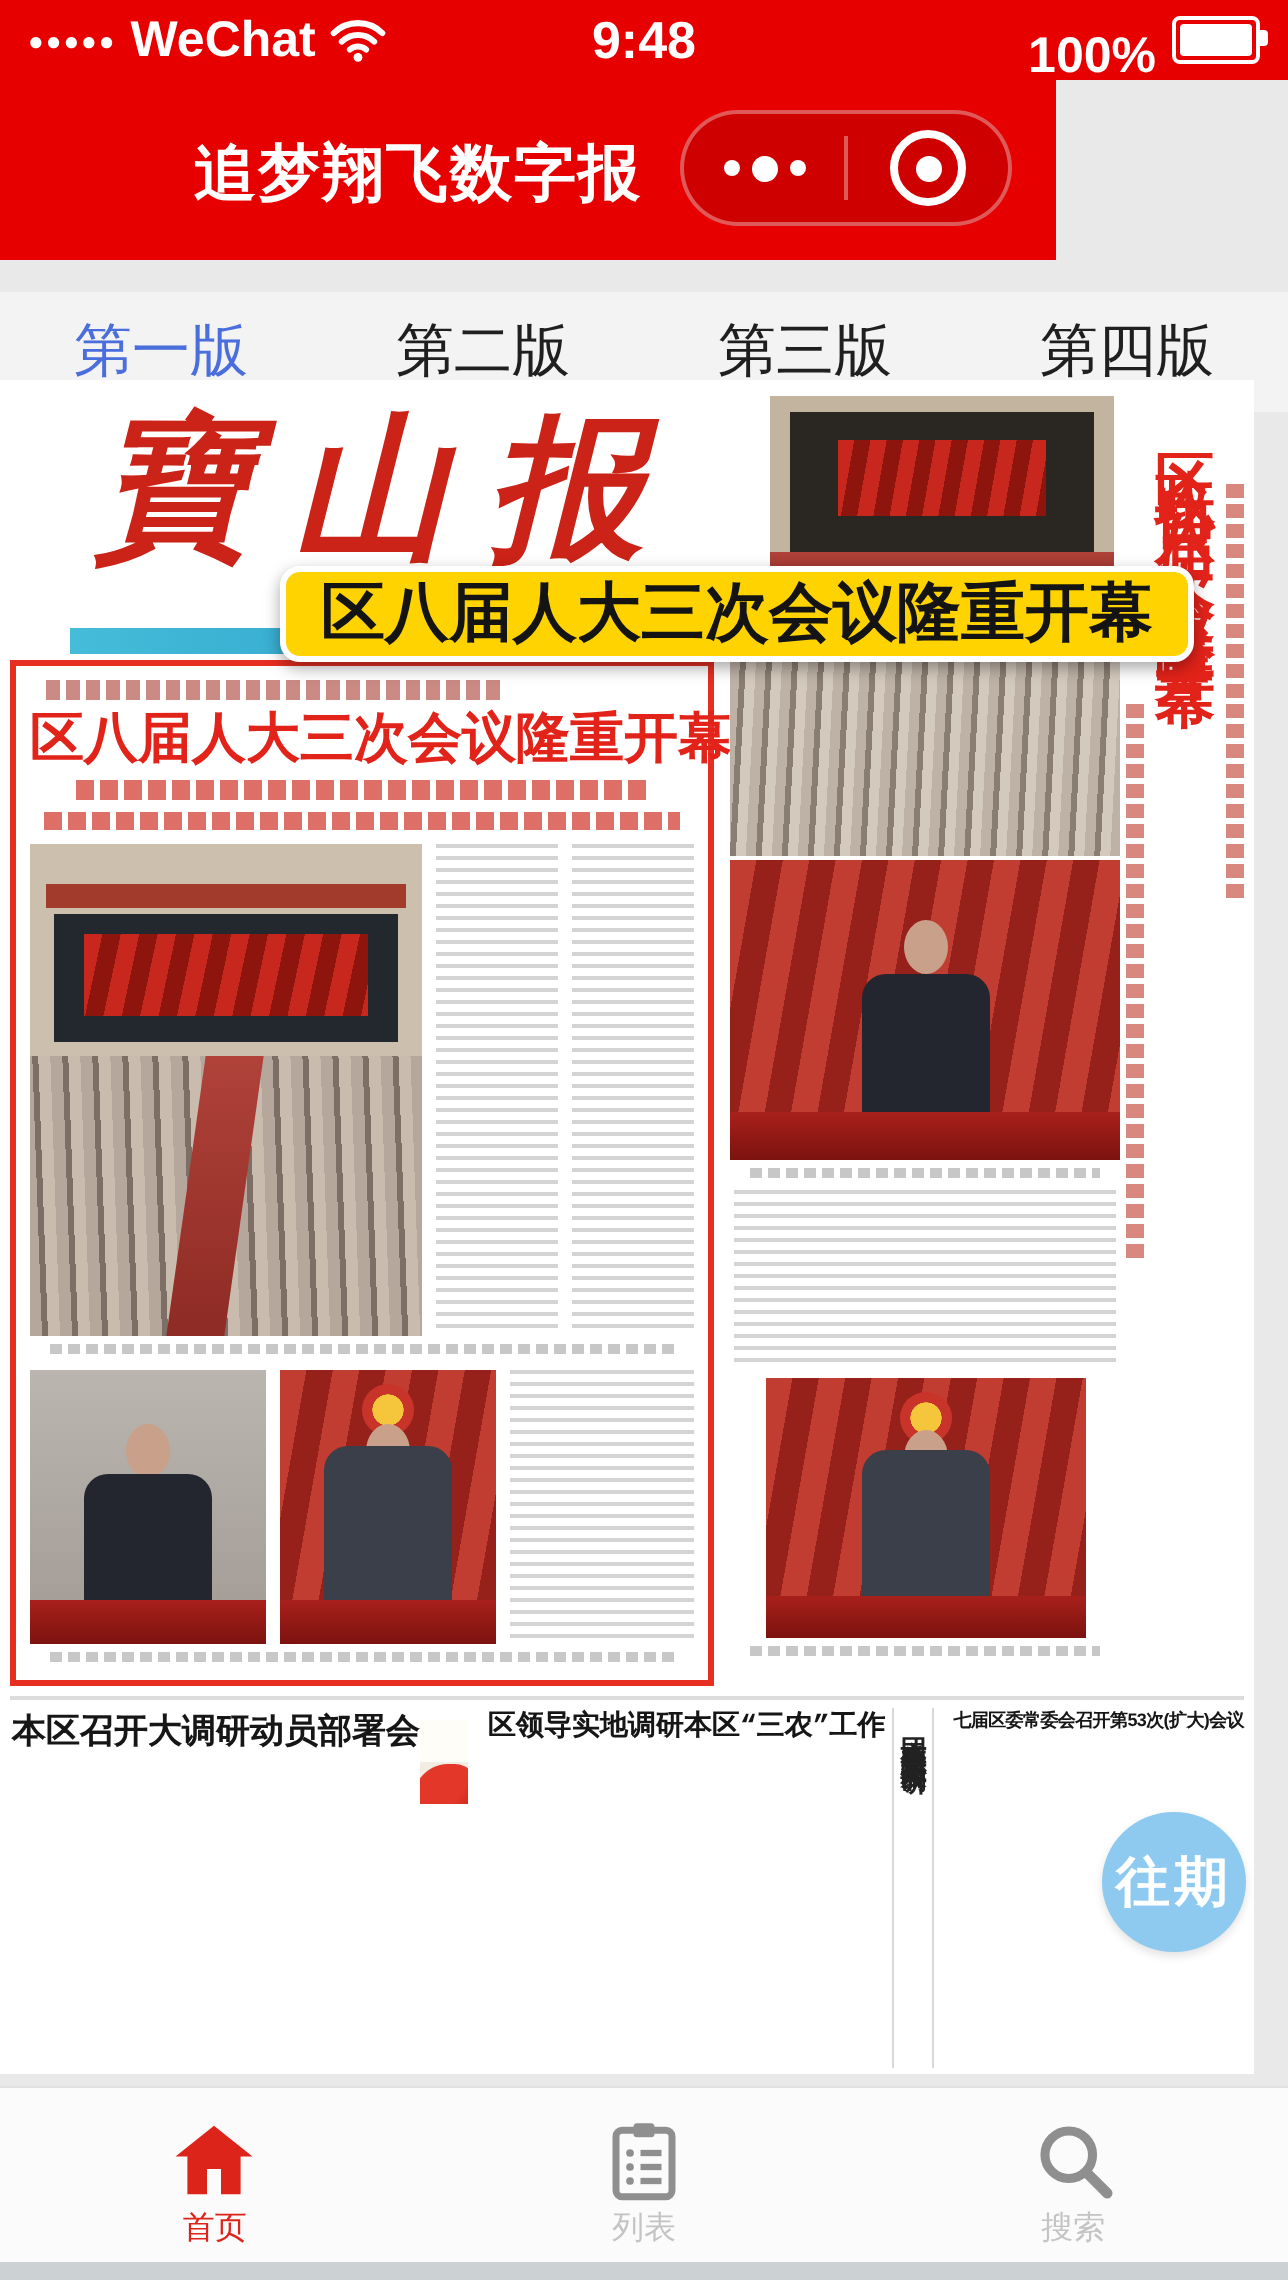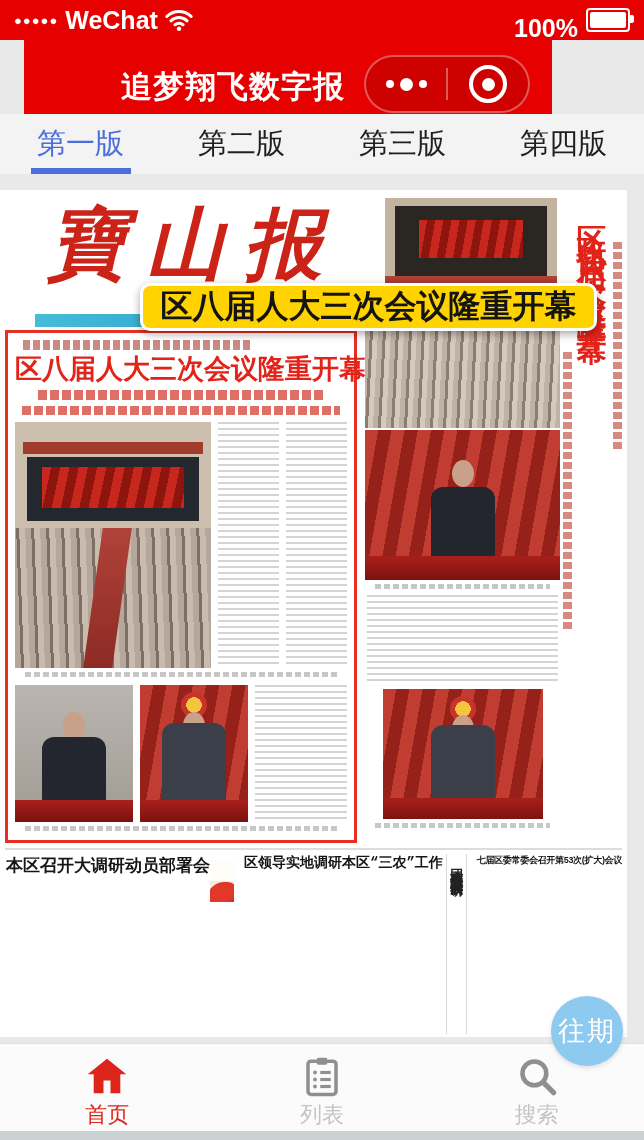--- a/index.html
+++ b/index.html
@@ -14,34 +14,34 @@
   .sb-carrier{font-size:25px;font-weight:600;}
   .sb-wifi{width:28px;height:22px;display:block;}
   .sb-time{position:absolute;left:0;right:0;text-align:center;font-size:26px;font-weight:bold;}
   .sb-right{display:flex;align-items:center;gap:8px;position:relative;z-index:2;}
   .sb-batt-pct{font-size:25px;font-weight:600;margin-top:17px;}
   .battery{position:relative;width:40px;height:20px;border:2px solid #fff;border-radius:4px;}
   .battery .fill{position:absolute;inset:2px;background:#fff;border-radius:2px;}
   .battery .nub{position:absolute;right:-6px;top:5px;width:4px;height:8px;background:#fff;border-radius:0 2px 2px 0;}
 
   
-  .nav-header{position:absolute;top:40px;left:0;width:528px;height:90px;background:#e60000;margin-left:24px;}
+  .nav-header{position:absolute;top:40px;left:0;width:528px;height:90px;background:#e60000;}
   .nav-title{position:absolute;left:0;right:110px;top:26px;text-align:center;color:#fff;font-size:31px;font-weight:600;letter-spacing:1px;}
   .capsule{position:absolute;right:22px;top:15px;width:166px;height:58px;border-radius:30px;
            border:2px solid rgba(255,255,255,.35);background:rgba(0,0,0,.10);display:flex;align-items:center;box-sizing:border-box;}
   .capsule-more{flex:1;display:flex;align-items:center;justify-content:center;gap:6px;cursor:pointer;}
   .capsule-more .d{width:8px;height:8px;border-radius:50%;background:#fff;}
   .capsule-more .d.mid{width:13px;height:13px;}
   .capsule-div{width:2px;height:32px;background:rgba(255,255,255,.35);}
   .capsule-target{flex:1;display:flex;align-items:center;justify-content:center;cursor:pointer;}
   .target-ring{width:30px;height:30px;border:4px solid #fff;border-radius:50%;display:flex;align-items:center;justify-content:center;}
   .target-dot{width:13px;height:13px;border-radius:50%;background:#fff;}
 
   
-  .page-tabs{position:absolute;top:114px;left:0;width:644px;height:60px;background:#f3f3f3;display:flex;}
+  .page-tabs{position:absolute;top:146px;left:0;width:644px;height:60px;background:#f3f3f3;display:flex;}
   .page-tab{flex:1;position:relative;display:flex;align-items:center;justify-content:center;
             font-size:29px;color:#1f1f1f;cursor:pointer;}
   .page-tab.active{color:#4a6edb;}
   .tab-underline{position:absolute;bottom:0;left:50%;transform:translateX(-50%);width:100px;height:6px;background:#4a6edb;}
 
   
   .newspaper{position:absolute;top:190px;left:0;width:627px;height:847px;background:#fff;cursor:pointer;}
   .masthead{position:absolute;left:48px;top:6px;width:300px;height:98px;color:#cb2317;
             font-family:Liberation Serif, serif;font-weight:bold;font-style:italic;
             font-size:78px;letter-spacing:20px;line-height:98px;white-space:nowrap;}
@@ -129,29 +129,29 @@
   .bvert{width:32px;border-left:1px solid #d9d9d9;border-right:1px solid #d9d9d9;display:flex;justify-content:center;box-sizing:border-box;padding-top:4px;}
   .bvert-text{writing-mode:vertical-rl;text-orientation:upright;font-size:13px;font-weight:bold;color:#222;letter-spacing:1.5px;}
 
   
   .callout{position:absolute;left:140px;top:283px;width:457px;height:48px;z-index:20;background:#ffd300;
            border:3px solid #fff;border-radius:10px;box-shadow:0 3px 8px rgba(0,0,0,.35);box-sizing:border-box;
            display:flex;align-items:center;justify-content:center;font-size:32px;font-weight:bold;color:#141414;
            white-space:nowrap;cursor:pointer;}
 
   
-  .past-btn{position:absolute;left:551px;top:996px;width:72px;height:70px;border-radius:50%;background:#8ec9ef;
-            color:#fff;font-size:27px;font-weight:normal;display:flex;align-items:center;justify-content:center;
+  .past-btn{position:absolute;left:551px;top:906px;width:72px;height:70px;border-radius:50%;background:#8ec9ef;
+            color:#fff;font-size:27px;font-weight:bold;display:flex;align-items:center;justify-content:center;
             letter-spacing:2px;z-index:30;cursor:pointer;box-shadow:0 2px 5px rgba(0,0,0,.12);}
 
   
   .bottom-nav{position:absolute;left:0;bottom:0;width:644px;height:97px;background:#fbfbfb;border-top:1px solid #e1e1e1;
               display:flex;box-sizing:border-box;z-index:25;}
   .nav-item{flex:1;display:flex;flex-direction:column;align-items:center;justify-content:center;gap:3px;cursor:pointer;color:#8f8f8f;}
-  .nav-item .nlabel{font-size:22px;color:#c4c4c4;}
+  .nav-item .nlabel{font-size:16px;color:#c4c4c4;}
   .nav-item.active{color:#dd241a;}
   .nav-item.active .nlabel{color:#dd241a;}
   .nav-icon{width:42px;height:42px;display:block;}
   .home-strip{position:absolute;left:0;bottom:0;width:644px;height:9px;background:#ccd1d3;z-index:26;}
 </style>
 </head>
 <body>
 
 <div class="phone">
 
@@ -159,20 +159,21 @@
     <div class="sb-left">
       <span class="sb-dots">●●●●●</span>
       <span class="sb-carrier">WeChat</span>
       <svg class="sb-wifi" viewBox="0 0 24 19">
         <path d="M1.5 6.5 a15 15 0 0 1 21 0" stroke="#fff" stroke-width="2.6" fill="none" stroke-linecap="round"></path>
         <path d="M5 10.2 a10 10 0 0 1 14 0" stroke="#fff" stroke-width="2.6" fill="none" stroke-linecap="round"></path>
         <path d="M8.5 13.6 a5.5 5.5 0 0 1 7 0" stroke="#fff" stroke-width="2.6" fill="none" stroke-linecap="round"></path>
         <circle cx="12" cy="17" r="1.9" fill="#fff"></circle>
       </svg>
     </div>
+    <div class="sb-time">9:48</div>
     <div class="sb-right">
       <span class="sb-batt-pct">100%</span>
       <span class="battery">
           <span class="fill"></span>
           <span class="nub"></span>
         </span>
     </div>
   </div>
 
   <div class="nav-header">

